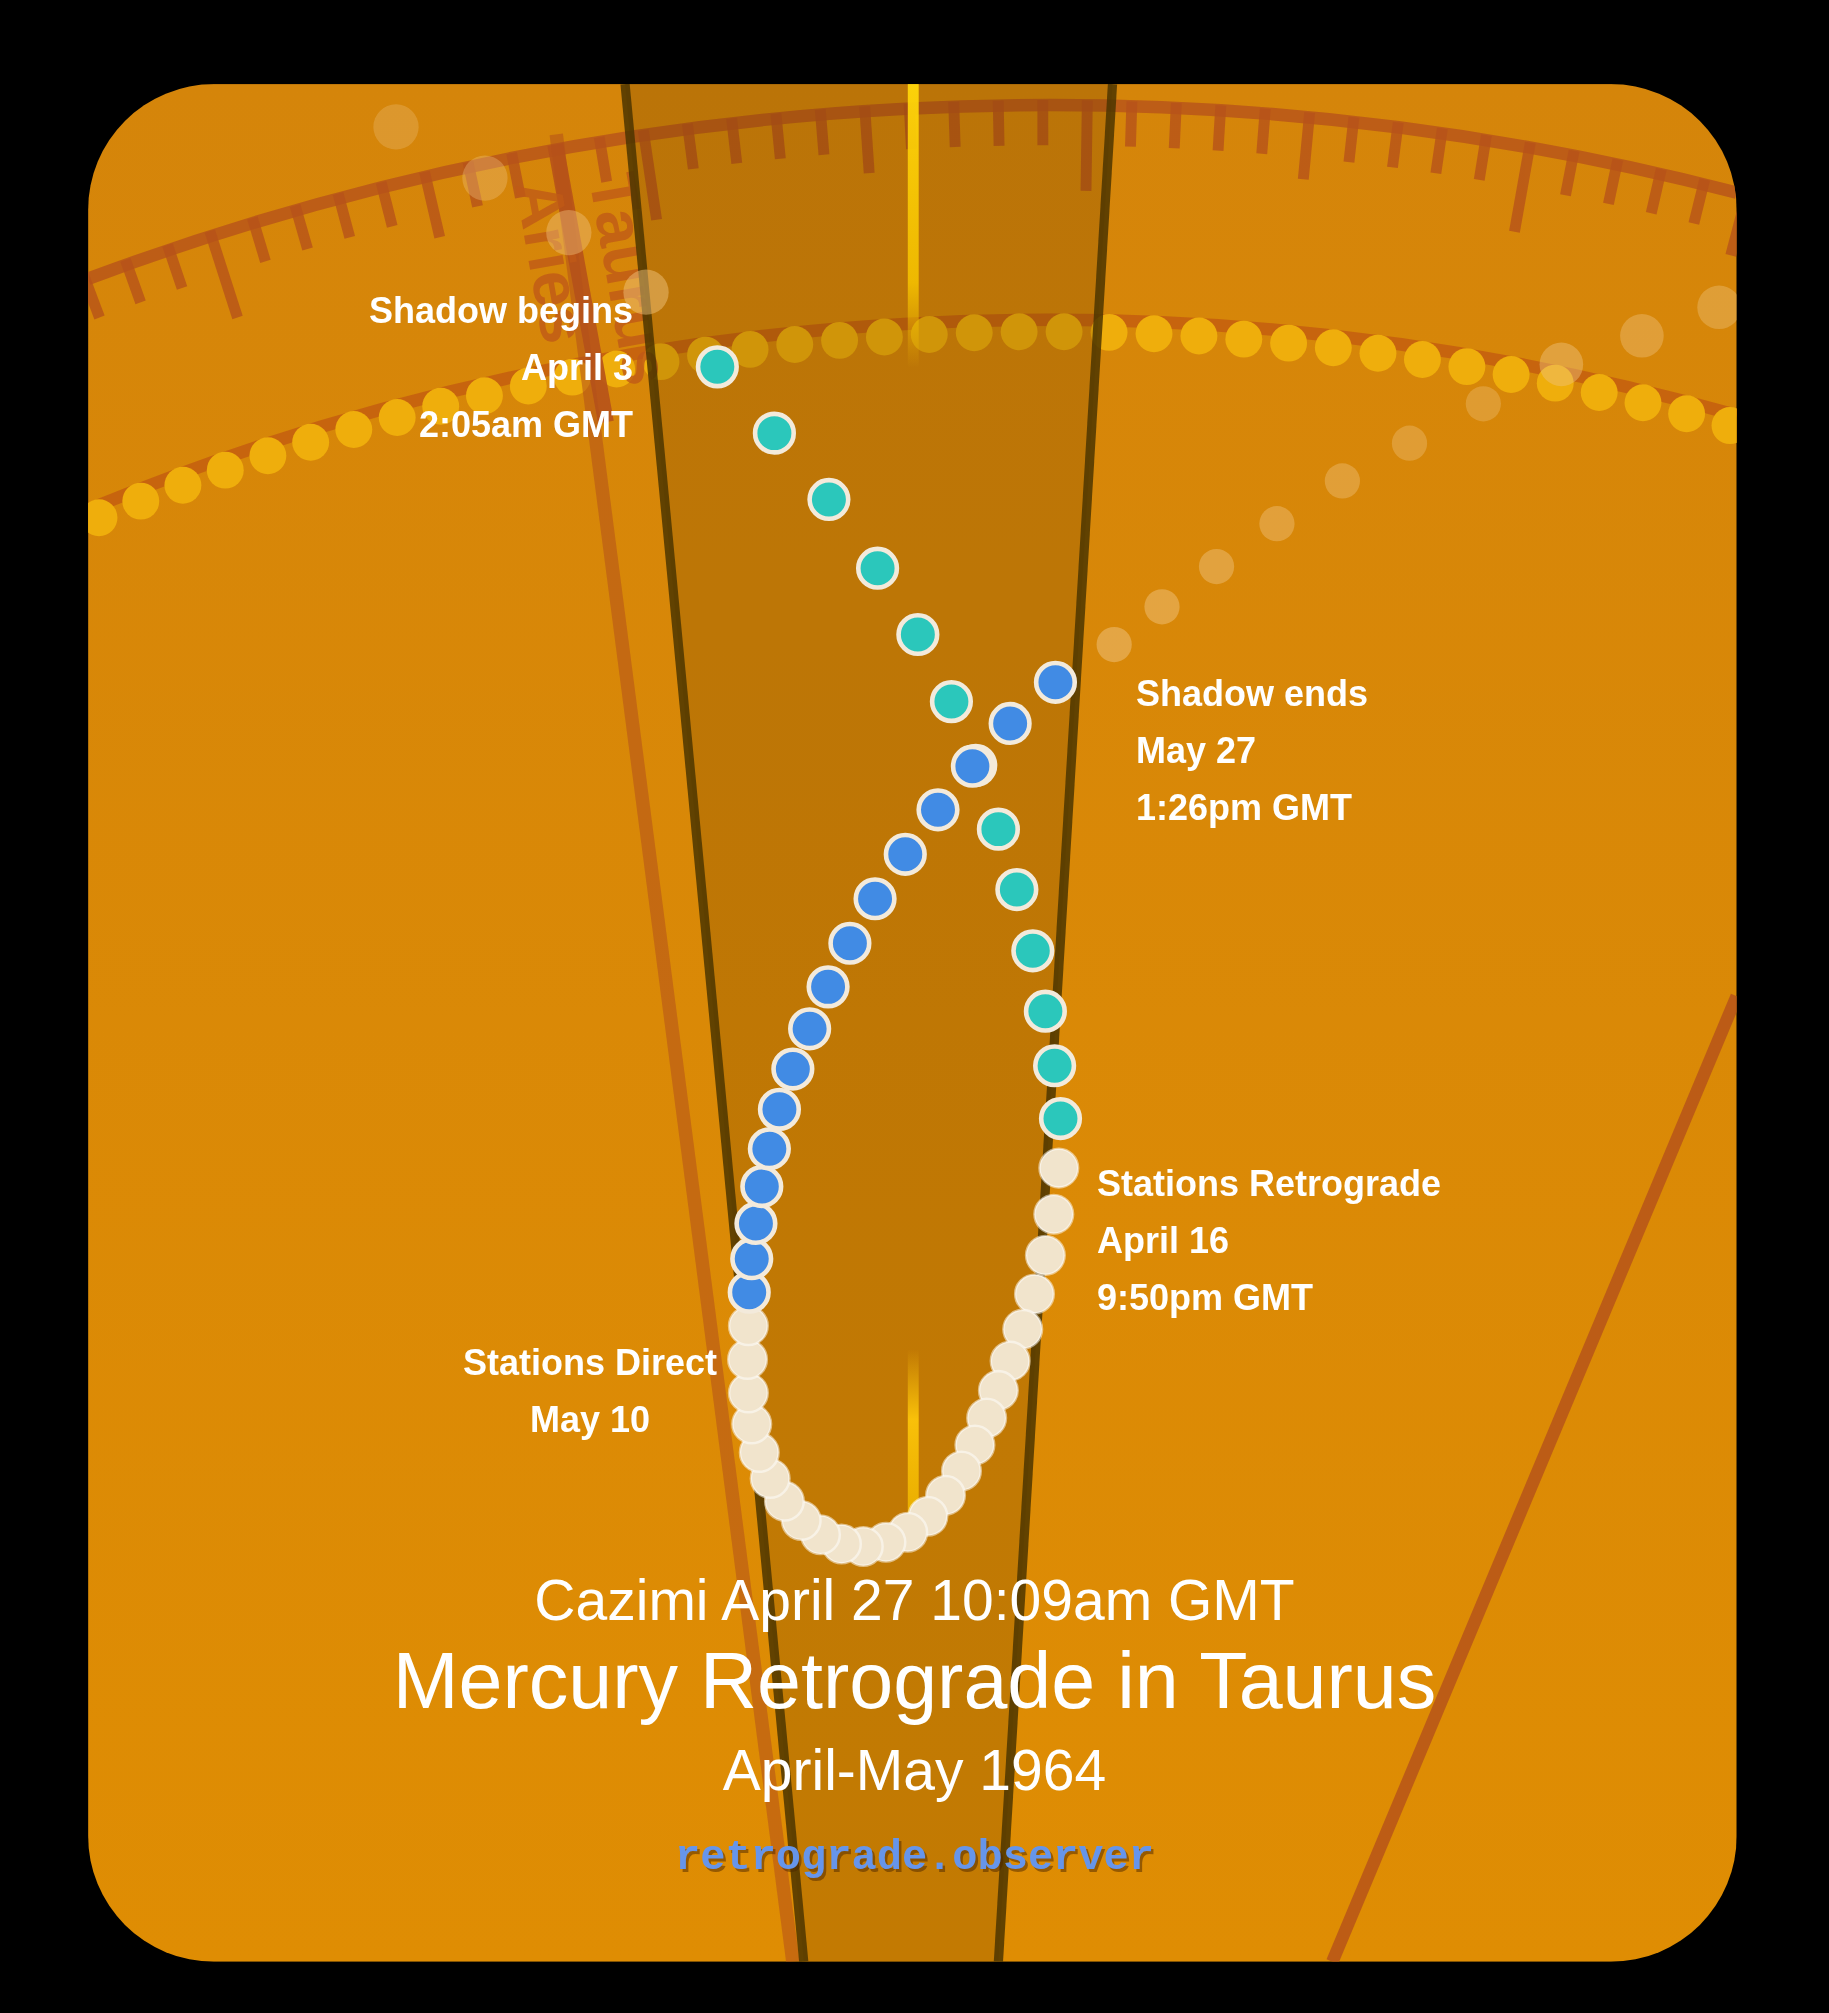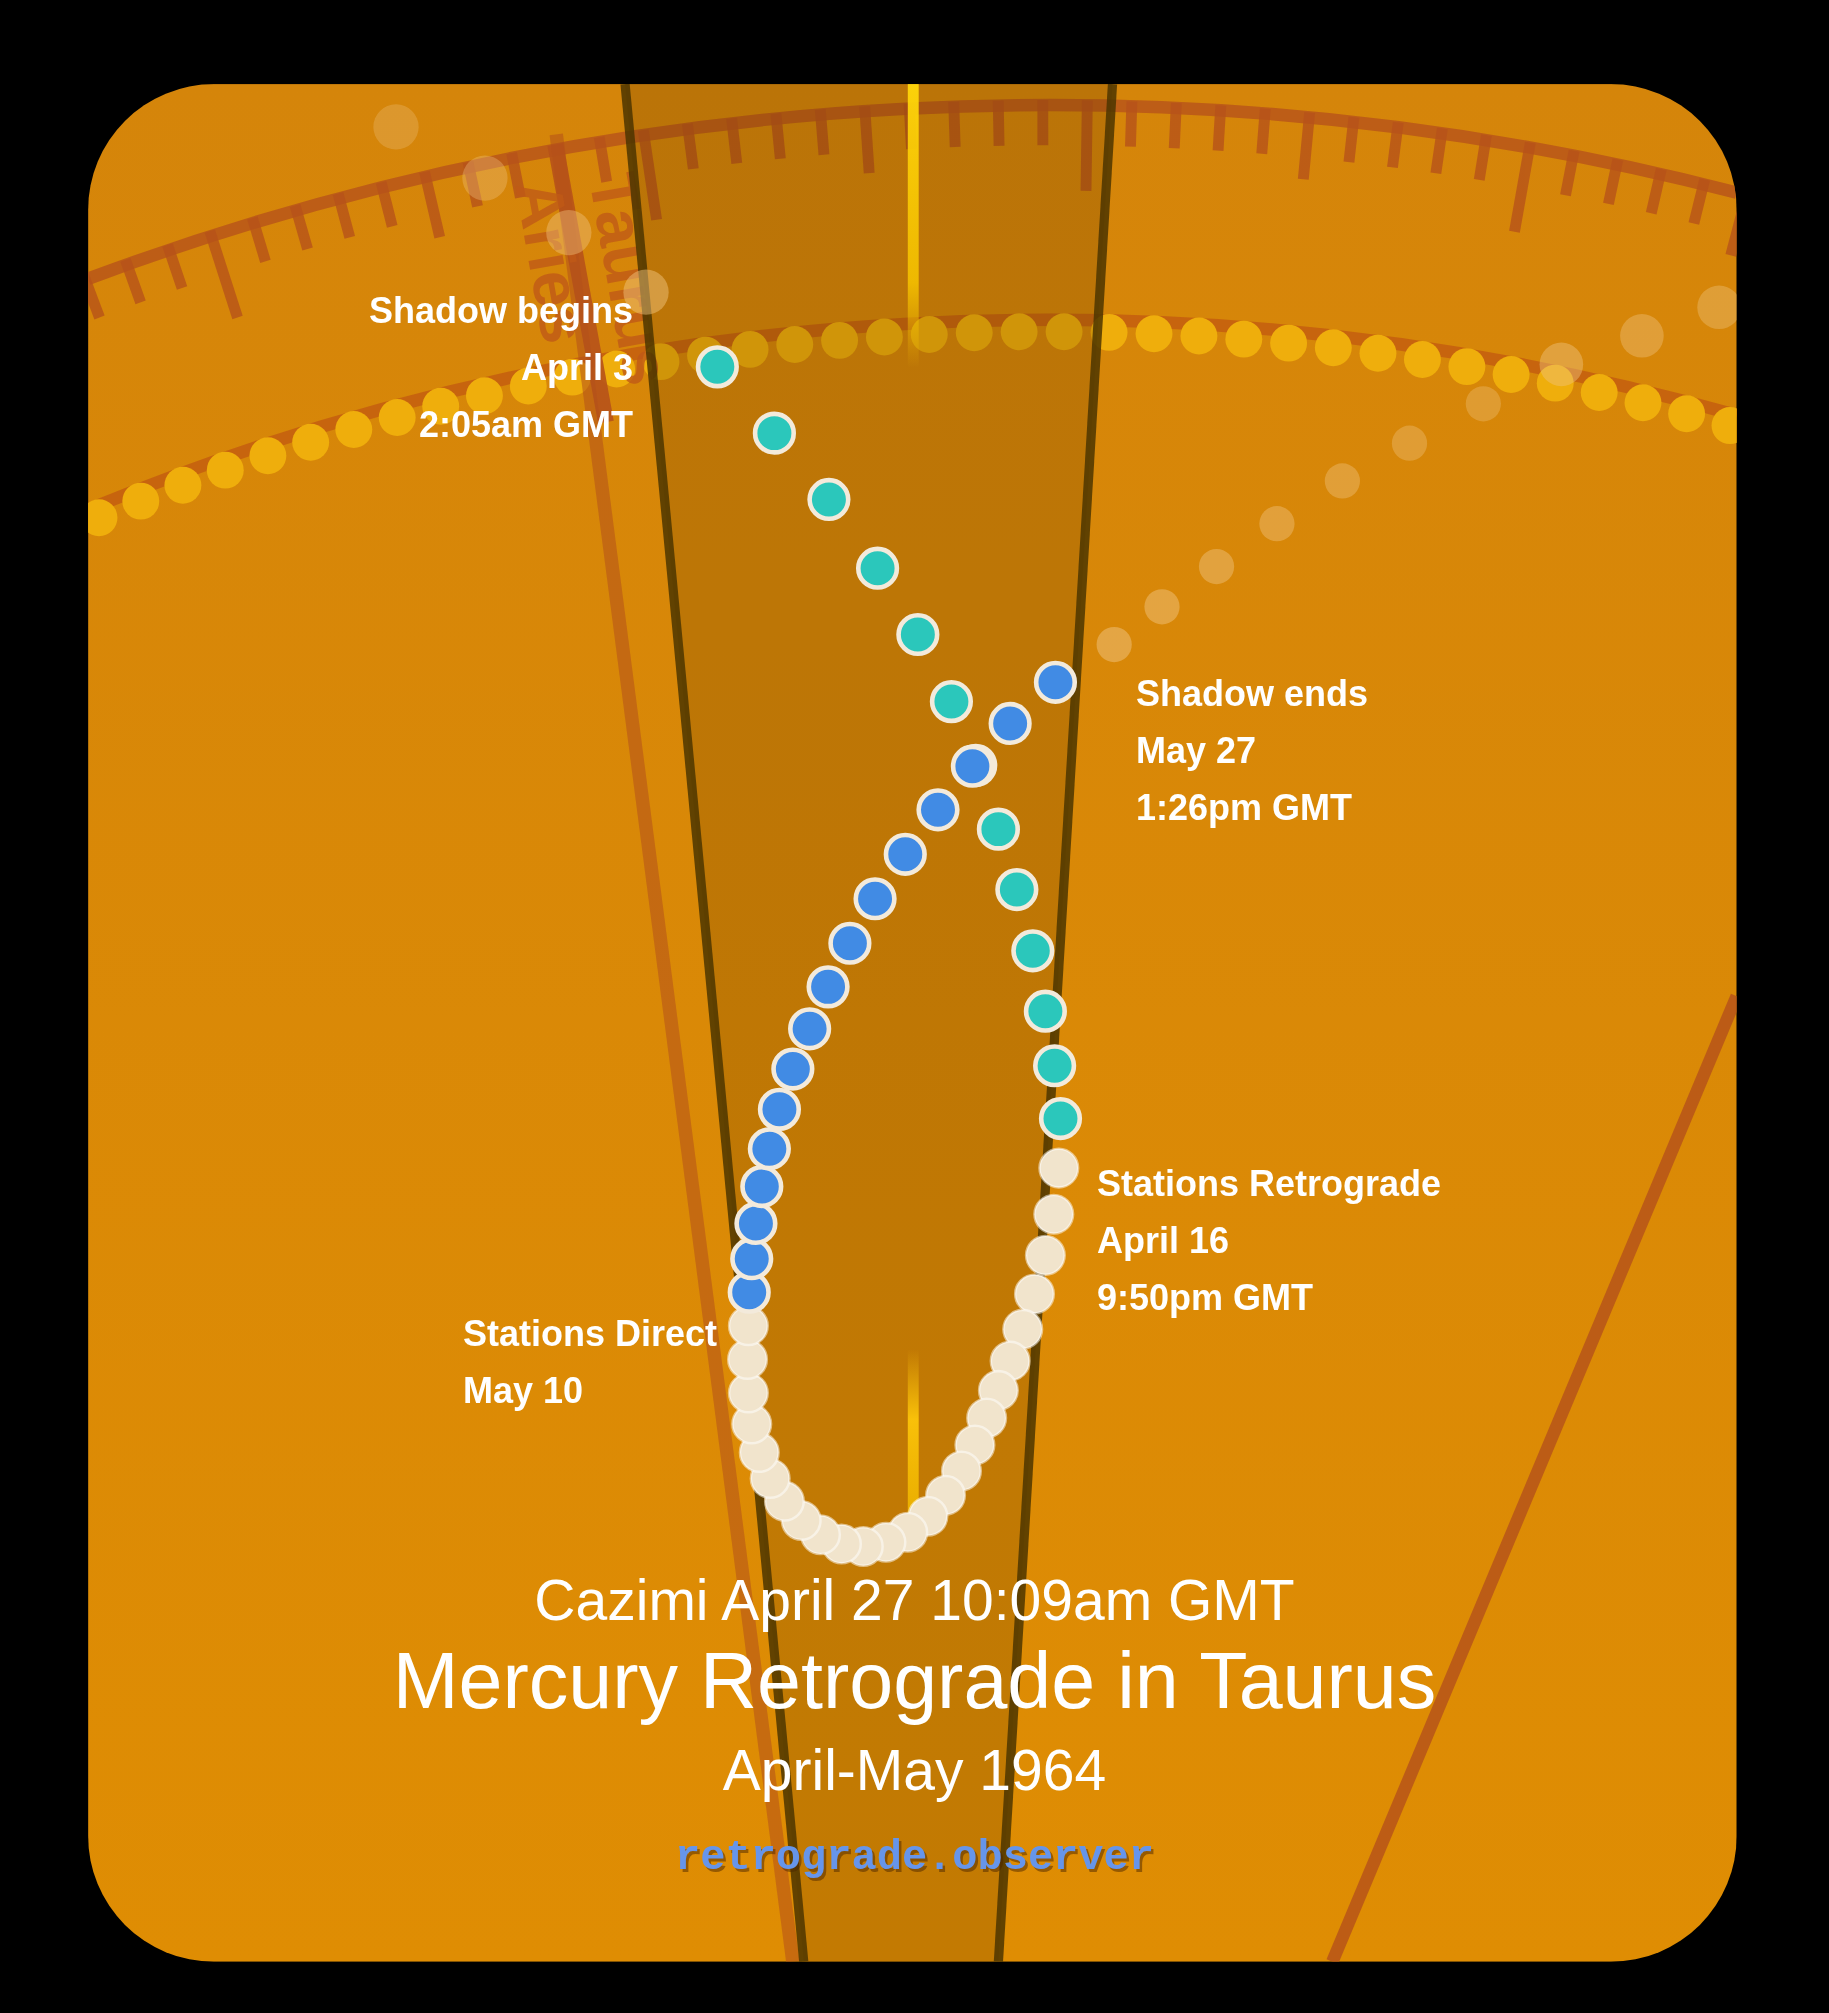--- a/index.html
+++ b/index.html
@@ -4,21 +4,21 @@
 <style>
   html,body{margin:0;padding:0;background:#000;}
   #stage{position:relative;width:1829px;height:2014px;background:#000;overflow:hidden;
          font-family:"Liberation Sans", sans-serif;}
   #chart-svg{position:absolute;left:0;top:0;}
   .lbl{position:absolute;color:#fff;font-size:36px;line-height:57px;font-weight:700;white-space:nowrap;}
   .lbl span{display:block;}
   .lbl-shadow-begins{right:1196px;top:282px;text-align:right;}
   .lbl-shadow-ends{left:1136px;top:665px;text-align:left;}
   .lbl-stations-retro{left:1097px;top:1155px;text-align:left;}
-  .lbl-stations-direct{right:1112px;top:1305px;text-align:left;}
+  .lbl-stations-direct{right:1112px;top:1334px;text-align:center;}
   .centerline{position:absolute;left:0;width:1829px;text-align:center;color:#fff;white-space:nowrap;}
   .cazimi{top:1567px;font-size:57px;}
   .big-title{top:1635px;font-size:79px;font-weight:400;}
   .subtitle{top:1737px;font-size:57px;}
   .footer{top:1834px;font-family:"Liberation Mono", monospace;font-weight:700;font-size:42px;
           color:#6695EA;text-shadow:2.5px 2.5px 0 rgba(75,38,0,0.5);}
 </style>
 </head>
 <body>
 

